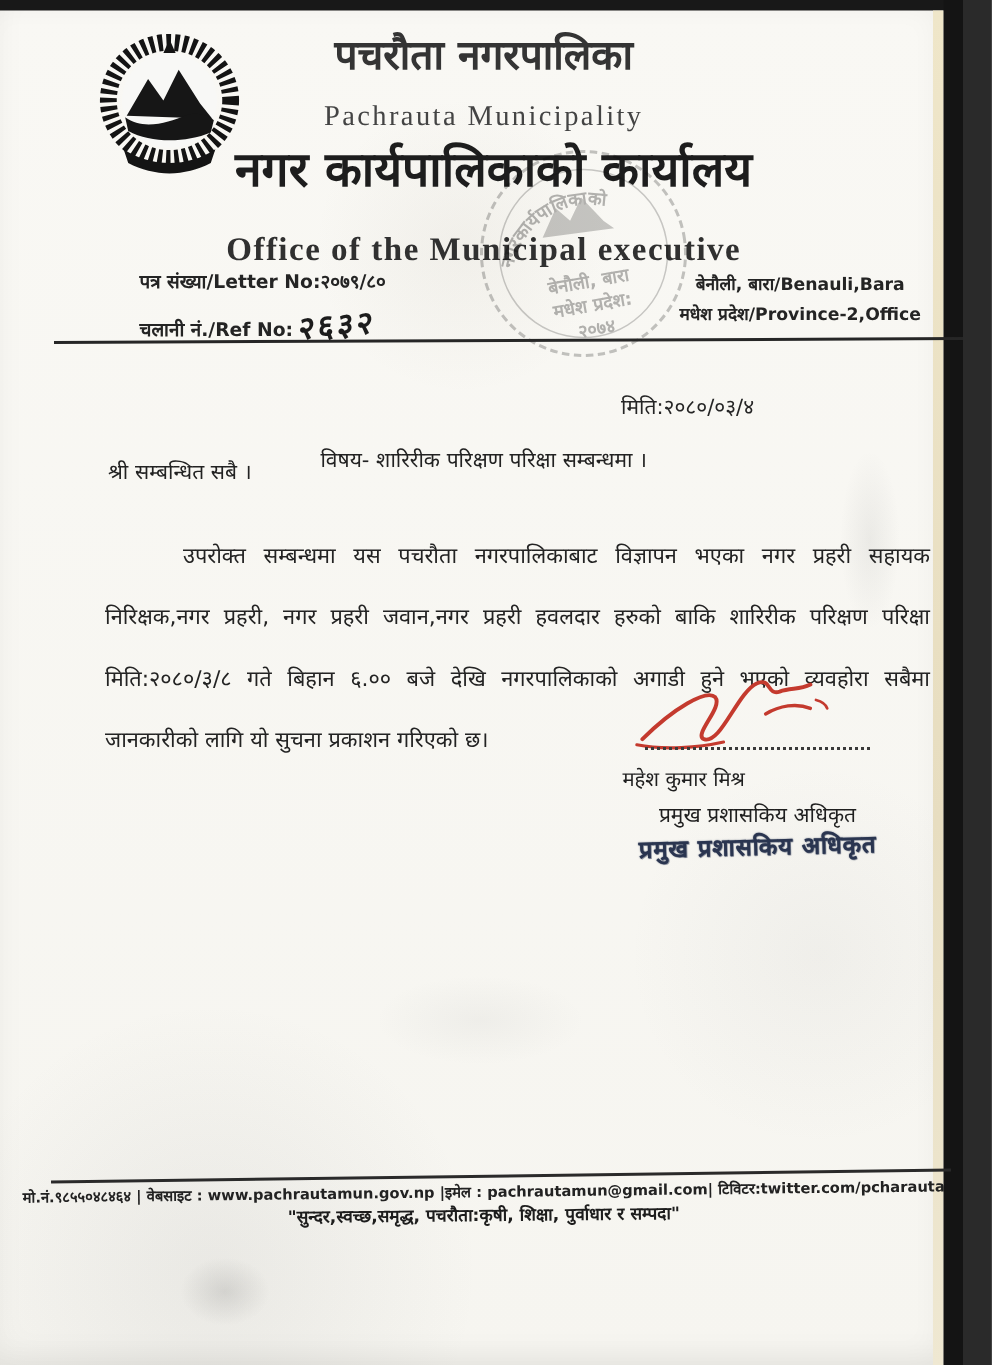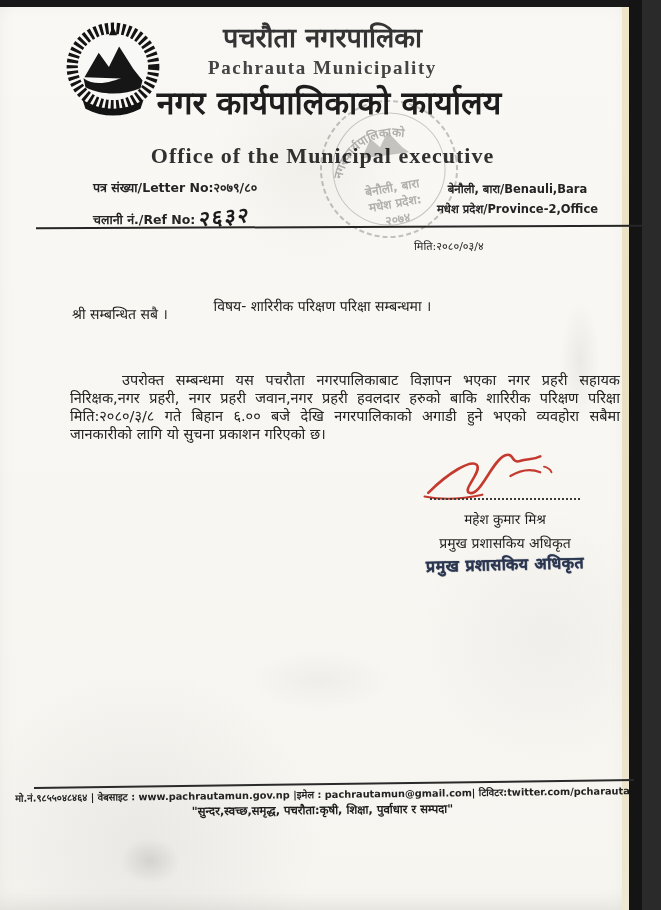--- a/index.html
+++ b/index.html
@@ -16,51 +16,51 @@
   }
   .edge-top    { position:absolute; left:0; top:0; width:100%; height:7px; background:#181818; }
   .edge-cream  { position:absolute; right:13px; top:7px; width:7px; height:903px;
                  background:linear-gradient(#efe6c9,#e7ddc0 60%, #efe8d2); }
   .edge-right  { position:absolute; right:0; top:0; width:13px; height:100%; background:#141414; }
 
   .logo { position:absolute; left:60px; top:20px; width:106px; height:100px; }
 
   .titles { position:absolute; left:0; top:22px; width:645px; text-align:center; line-height:1.15; }
   .t-np1 { font-size:27px; font-weight:600; color:#343434; }
-  .t-en1 { font-family:"Liberation Serif", serif; font-size:19px; font-weight:700;
-           letter-spacing:1.6px; color:#444; margin-top:4px; }
+  .t-en1 { font-family:"Liberation Serif", serif; font-size:19px; font-weight:400;
+           letter-spacing:1.6px; color:#444; margin-top:14px; }
   .t-np2 { font-size:32px; font-weight:700; color:#1d1d1d; margin-top:6px;padding-left:13px; }
   .t-en2 { font-family:"Liberation Serif", serif; font-size:22px; font-weight:600;
            letter-spacing:1px; color:#303030; margin-top:21px; }
 
   .round-stamp { position:absolute; left:316px; top:96px; width:146px; height:146px;
                  opacity:.5; transform:rotate(-10deg); mix-blend-mode:multiply; pointer-events:none; }
 
   .meta-left  { position:absolute; left:93px; top:179px; font-size:12.5px; font-weight:700; color:#242424; }
   .meta-left .row2 { margin-top:6px; }
   .ref-value  { display:inline-block; font-size:21px; font-weight:600; color:#1c1c1c;
                 transform:rotate(-5deg) skewX(-8deg); letter-spacing:2px; margin-left:4px; }
-  .meta-right { position:absolute; right:44px; top:179px; font-size:11.5px; font-weight:700;
+  .meta-right { position:absolute; right:28px; top:179px; font-size:11.5px; font-weight:700;
                 color:#242424; text-align:center; line-height:20px; }
 
   .header-rule { position:absolute; left:36px; top:226px; width:608px; height:2px;
                  background:#262626; transform:rotate(-0.25deg); }
 
-  .date-line  { position:absolute; left:414px; top:238px; font-size:11px; color:#252525; }
+  .date-line  { position:absolute; left:414px; top:261px; font-size:14px; color:#252525; }
   .subject    { position:absolute; left:0; top:296px; width:645px; text-align:center;
                 font-size:14px; color:#222; }
   .salutation { position:absolute; left:72px; top:304px; font-size:14px; color:#222; }
 
-  .body-par { position:absolute; left:70px; top:356px; width:550px; font-size:14.5px;
-              line-height:18px; text-align:justify; text-indent:52px; color:#232323; }
+  .body-par { position:absolute; left:70px; top:336px; width:550px; font-size:14.5px;
+              line-height:41px; text-align:justify; text-indent:52px; color:#232323; }
 
   .sig-scribble { position:absolute; left:418px; top:448px; width:168px; height:56px; }
   .sig-dots  { position:absolute; left:430px; top:497px; width:150px; height:3px;
                border-bottom:2px dotted #3a3a3a; }
-  .sig-name  { position:absolute; left:415px; top:510px; width:180px; text-align:center;
+  .sig-name  { position:absolute; left:415px; top:510px; width:180px; 
                font-size:13.5px; color:#1f1f1f; }
   .sig-title { position:absolute; left:400px; top:533px; width:210px; text-align:center;
                font-size:14px; color:#1f1f1f; }
   .sig-stamp { position:absolute; left:398px; top:553px; width:214px; text-align:center;
                font-size:16px; font-weight:800; color:#2a3550; transform:rotate(-1.4deg);
                text-shadow:0 0 1px rgba(42,53,80,.75), 0.5px 0.5px 0 rgba(42,53,80,.4);
                letter-spacing:.5px; }
 
   .footer-rule    { position:absolute; left:34px; top:783px; width:600px; height:2px;
                     background:#2a2a2a; transform:rotate(-0.75deg); }

